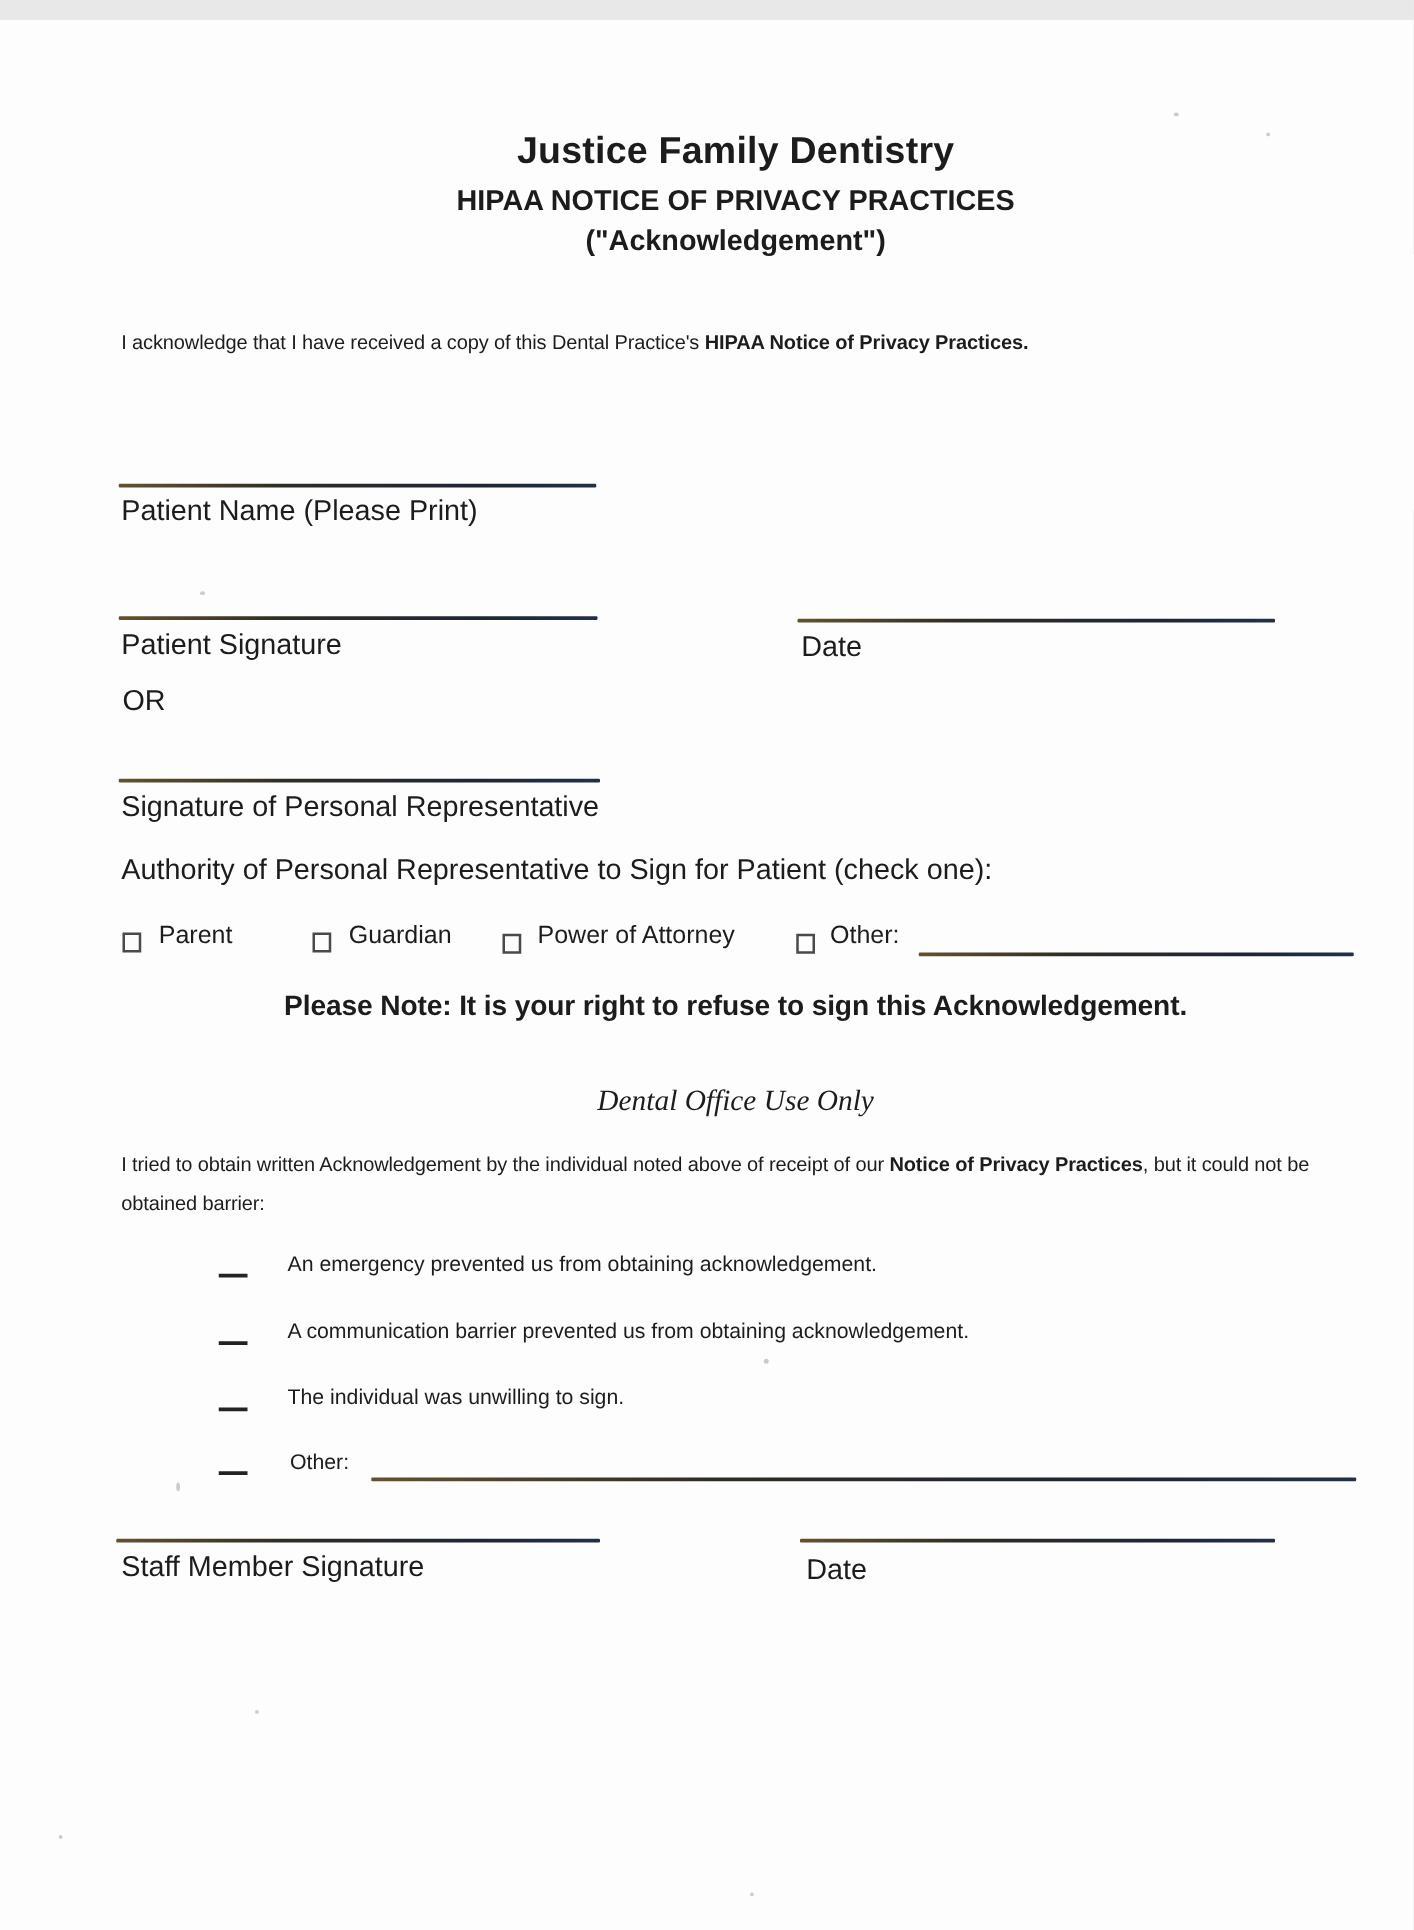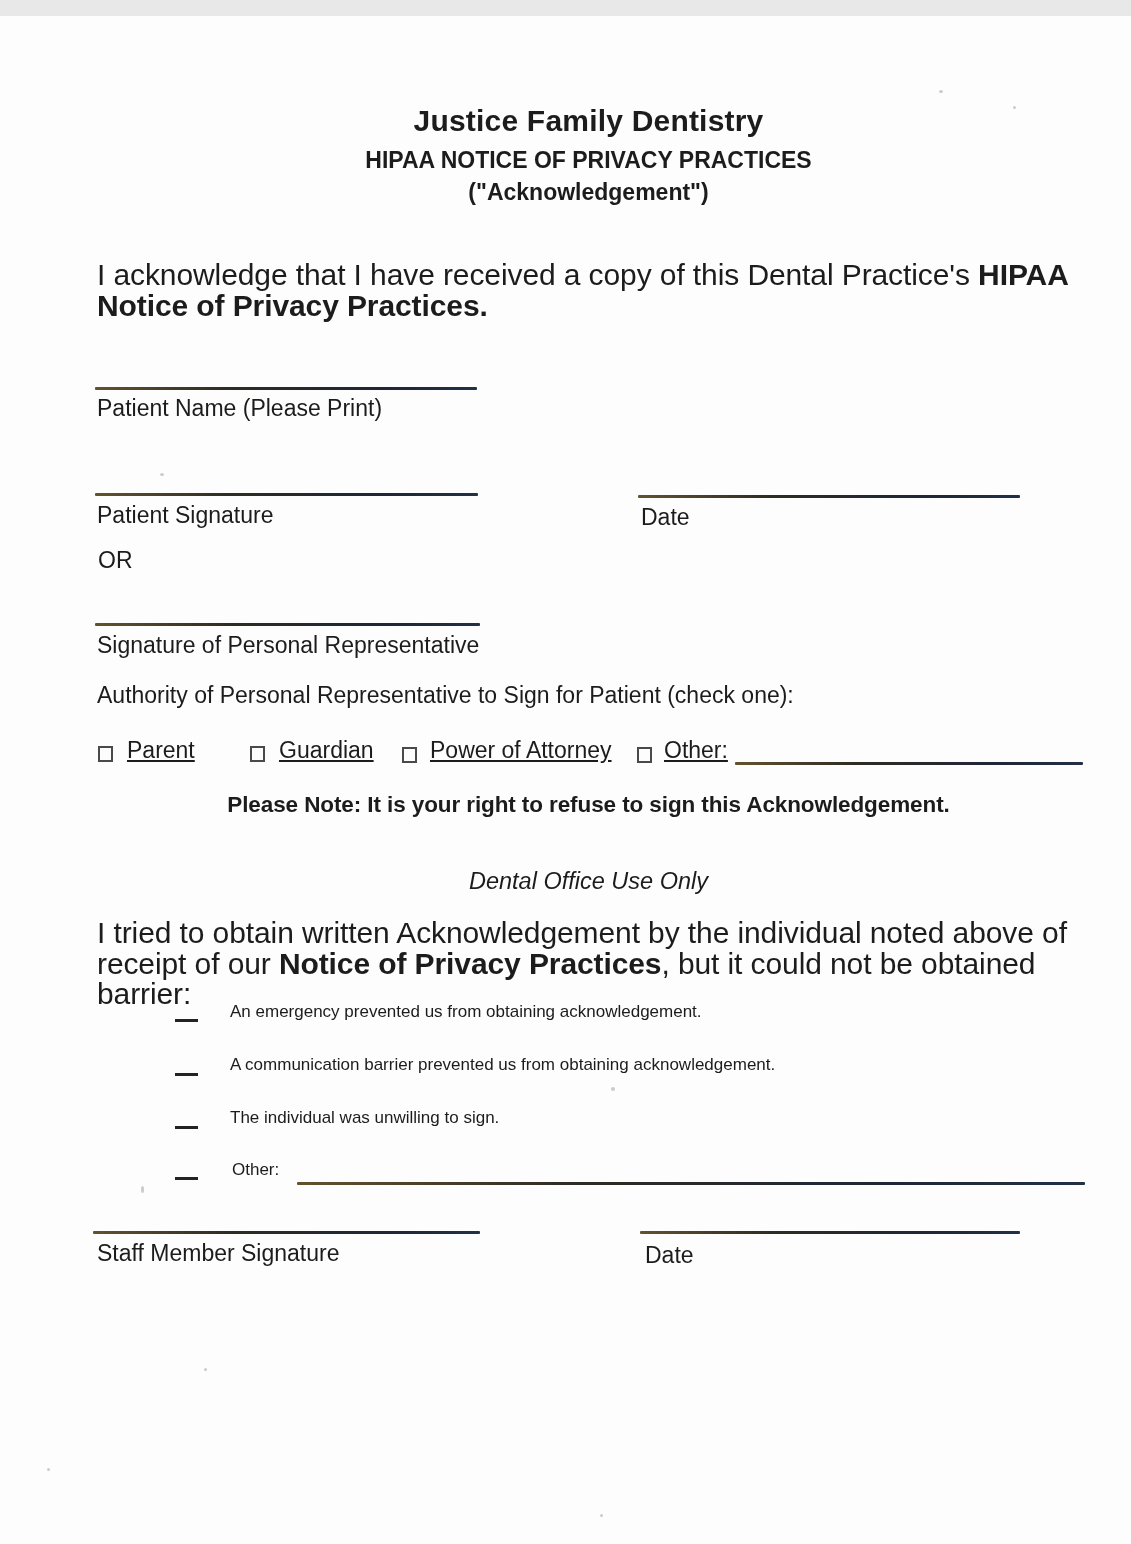--- a/index.html
+++ b/index.html
@@ -10,36 +10,36 @@
     background:#fdfdfd;
     font-family:"Liberation Sans",sans-serif;
     color:#1c1c1c;
     overflow:hidden;
   }
   .header{position:absolute;top:88px;left:46px;width:1085px;text-align:center;}
   .title{font-size:30px;font-weight:bold;letter-spacing:.2px;line-height:34px;}
   .subtitle{font-size:23px;font-weight:bold;line-height:32px;margin-top:6px;}
   .subtitle div{white-space:nowrap;}
 
-  .para{position:absolute;font-size:30px;line-height:30.5px;letter-spacing:-.1px;}
+  .para{position:absolute;font-size:16px;line-height:30.5px;letter-spacing:-.1px;}
   .para b{font-weight:bold;}
 
   .fline{
     position:absolute;height:3px;border-radius:1px;
     background:linear-gradient(90deg,#63522e 0%,#2e2c24 35%,#1f2636 75%,#223048 100%);
   }
   .lbl{position:absolute;font-size:23px;white-space:nowrap;}
 
   .checkbox{position:absolute;width:11px;height:12px;border:2px solid #4a4a4a;background:transparent;}
-  .cb-label{position:absolute;font-size:23px;white-space:nowrap;text-decoration:underline;}
+  .cb-label{position:absolute;font-size:20px;white-space:nowrap;}
 
   .note{position:absolute;left:46px;width:1085px;text-align:center;
         font-weight:bold;font-size:22.5px;letter-spacing:-.1px;}
   .office-head{position:absolute;left:46px;width:1085px;text-align:center;
-        font-style:italic;font-size:23.5px;}
+        font-style:italic;font-size:23.5px;font-family:Liberation Serif, serif;}
 
   .dash{position:absolute;width:23px;height:3px;background:#232323;}
   .reason-text{position:absolute;font-size:17px;white-space:nowrap;}
 
   .speck{position:absolute;background:#8f8f8f;opacity:.45;border-radius:50%;}
 </style>
 </head>
 <body>
 
 <div class="page">

